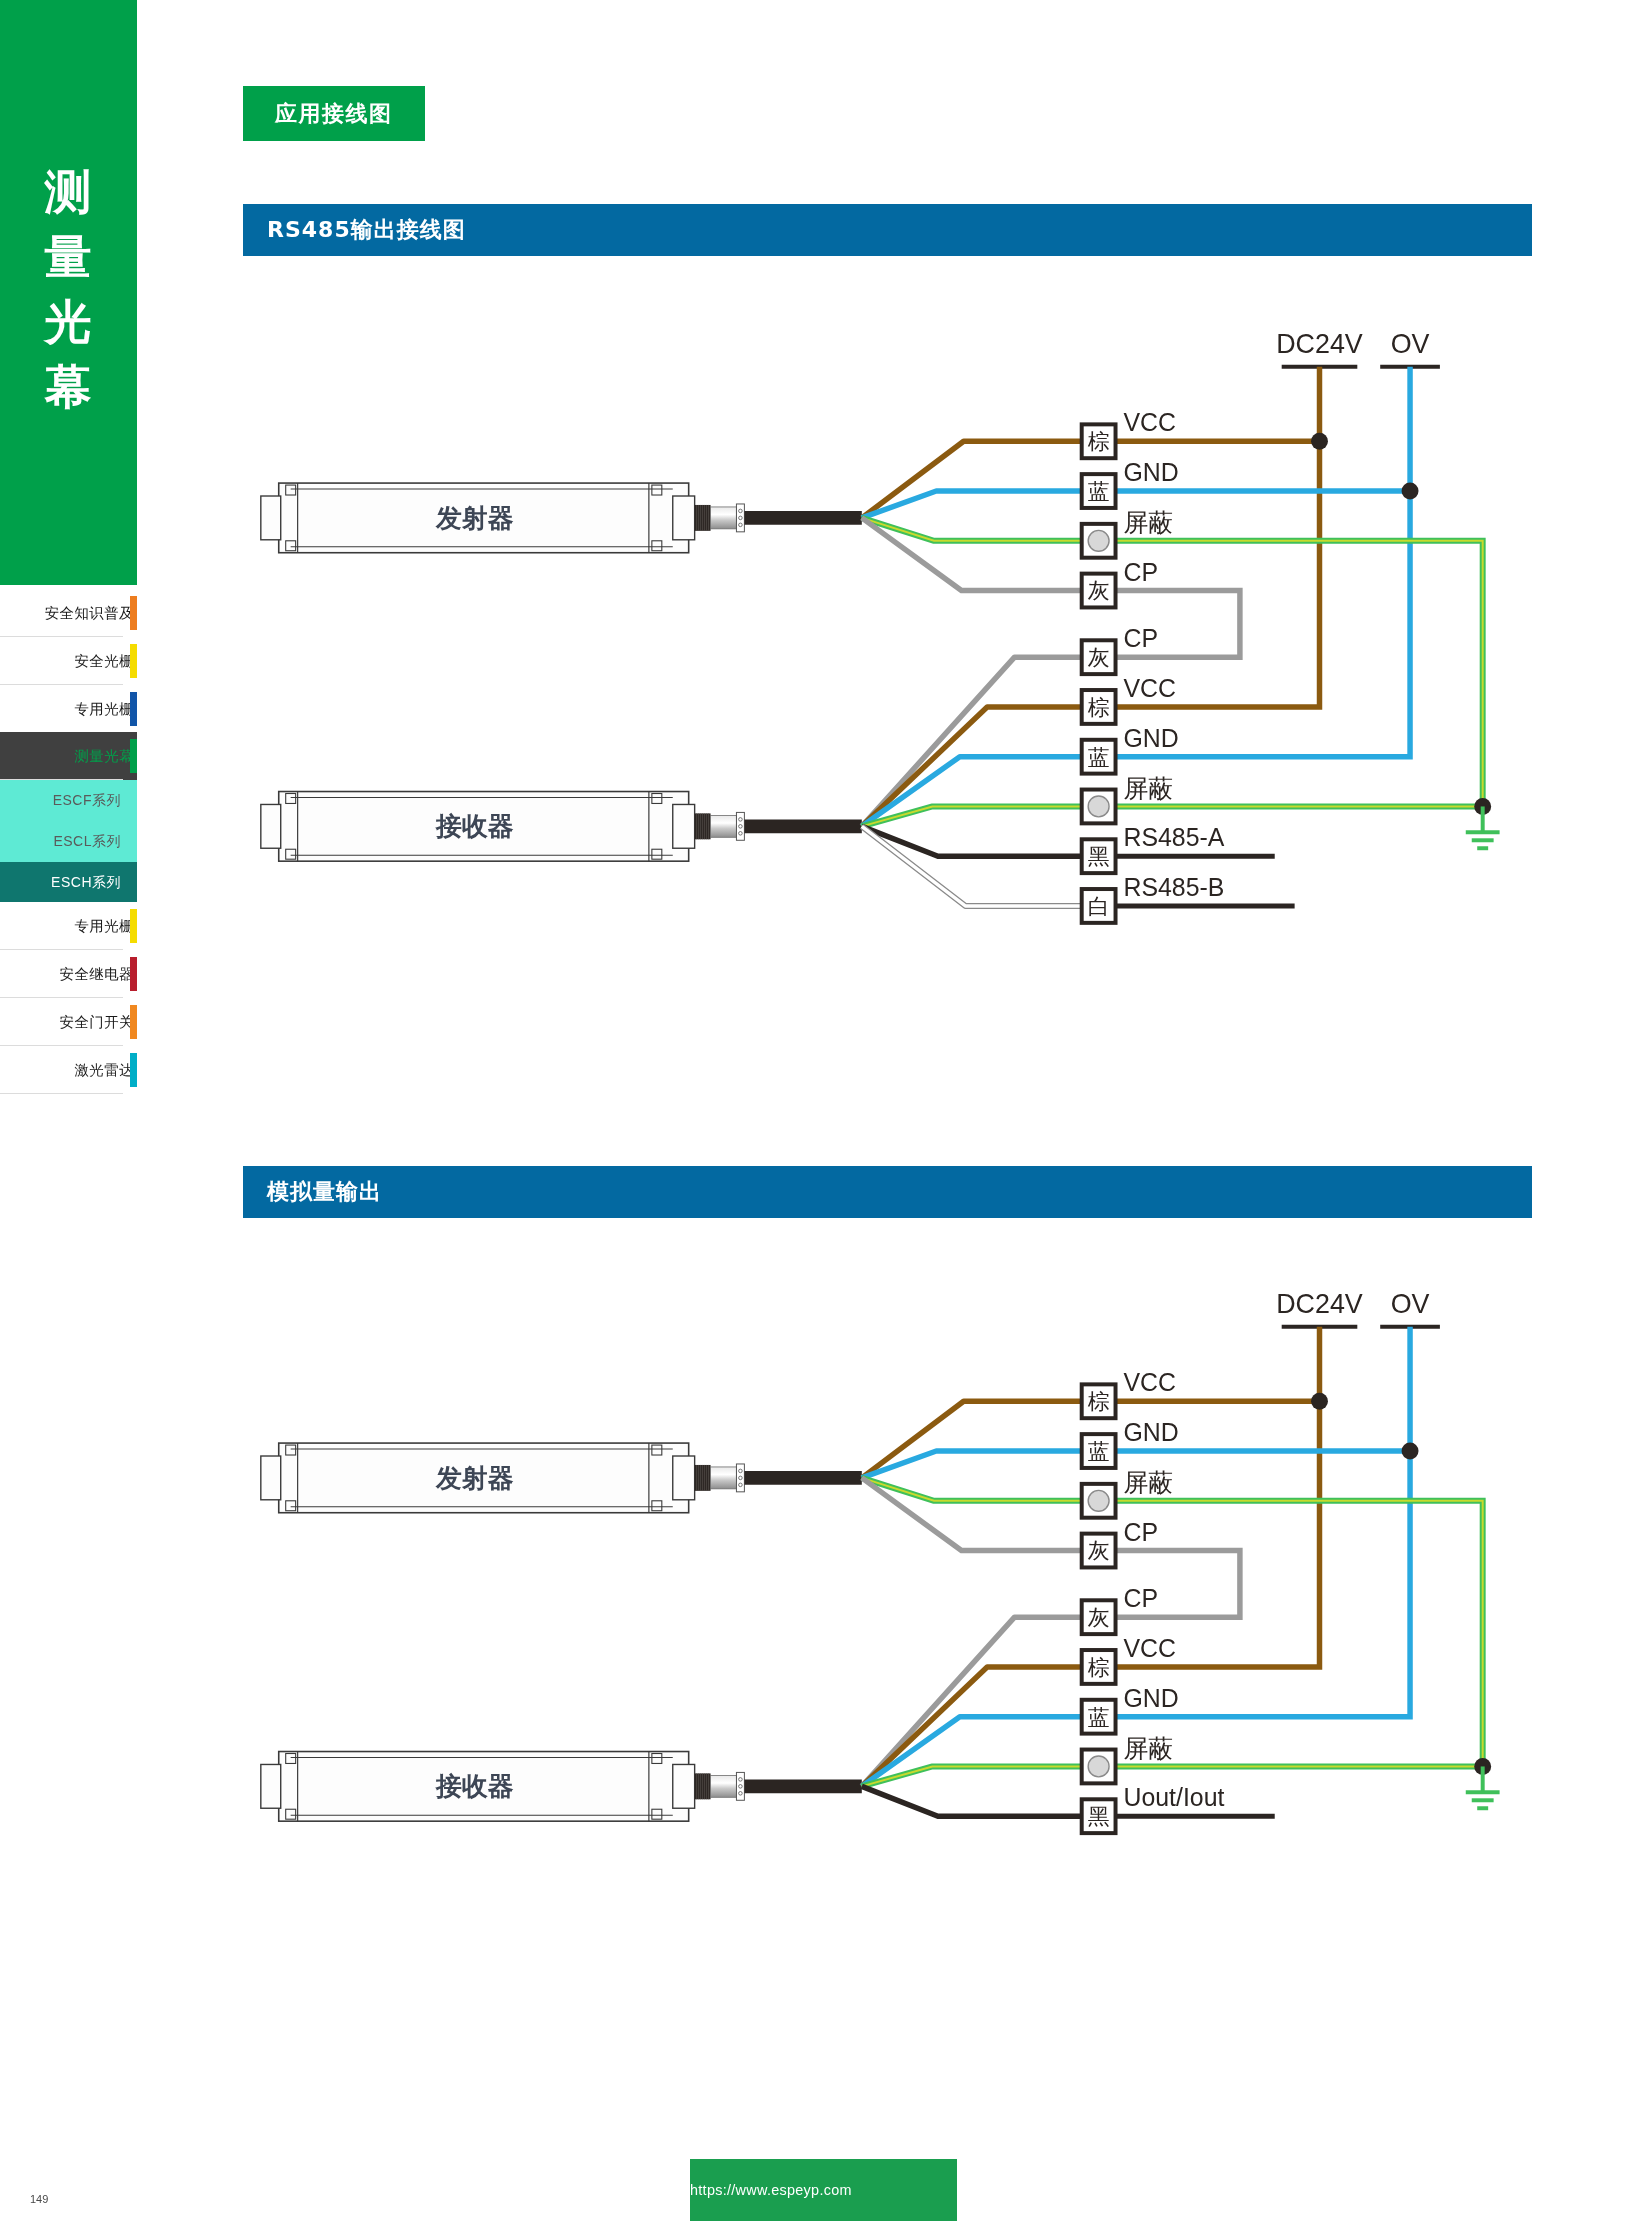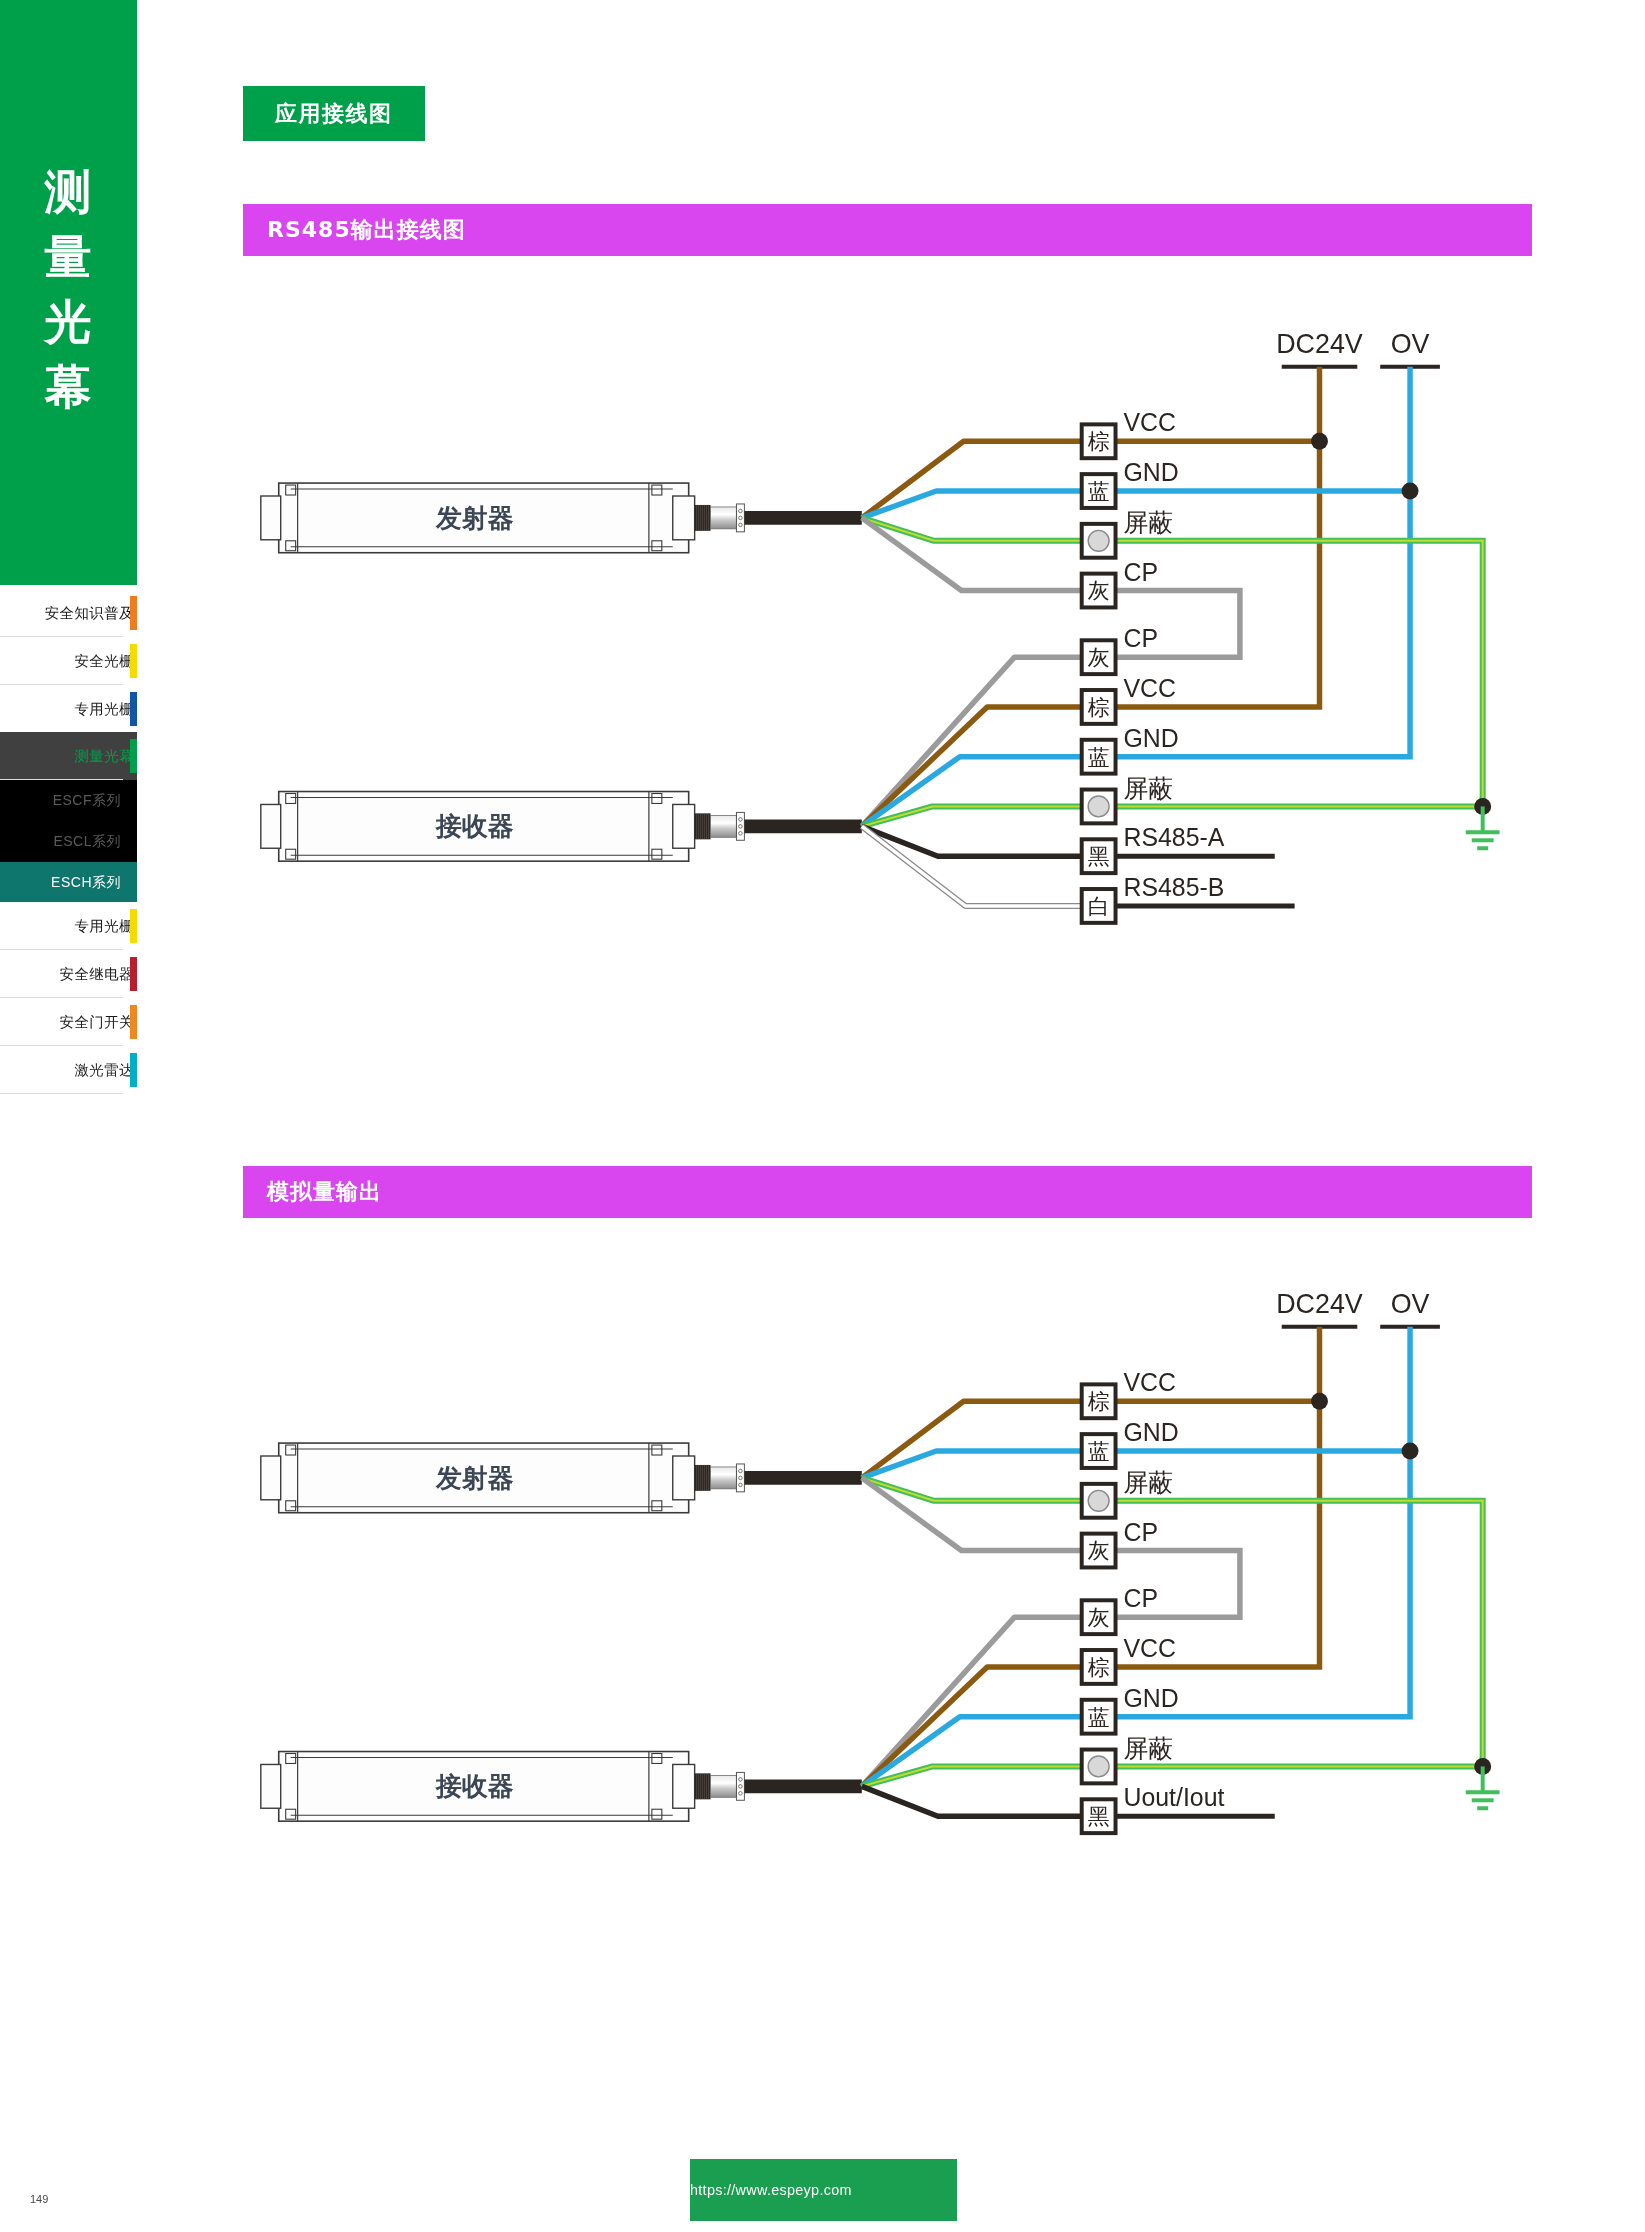--- a/index.html
+++ b/index.html
@@ -65,21 +65,21 @@
   .nav-item.separator::after {
     content: "";
     position: absolute;
     left: 0; bottom: 0;
     width: 123px; height: 1px;
     background: #dcdcdc;
   }
   .nav-item.active-group { background: #404040; }
   .nav-item.active-group .nav-label { color: #00a04a; }
   .nav-item.sub {
-    background: #000000;
+    background: #5eead4;
     justify-content: flex-end;
   }
   .nav-item.sub .nav-label {
     font-weight: normal;
     color: #5a5a5a;
     font-size: 14px;
     padding-right: 16px;
   }
   .nav-item.sub.active {
     background: #0f766e;
@@ -99,21 +99,21 @@
     align-items: center;
     padding: 0 32px;
     letter-spacing: 1.5px;
     font-family: "DejaVu Sans", sans-serif;
   }
   .section-banner {
     position: absolute;
     left: 243px;
     width: 1289px;
     height: 52px;
-    background: #d946ef;
+    background: #0369a1;
     display: flex;
     align-items: center;
   }
   .section-banner .sb-text {
     color: #ffffff;
     font-size: 22px;
     font-weight: bold;
     padding-left: 24px;
     letter-spacing: 1px;
     font-family: "DejaVu Sans", sans-serif;

